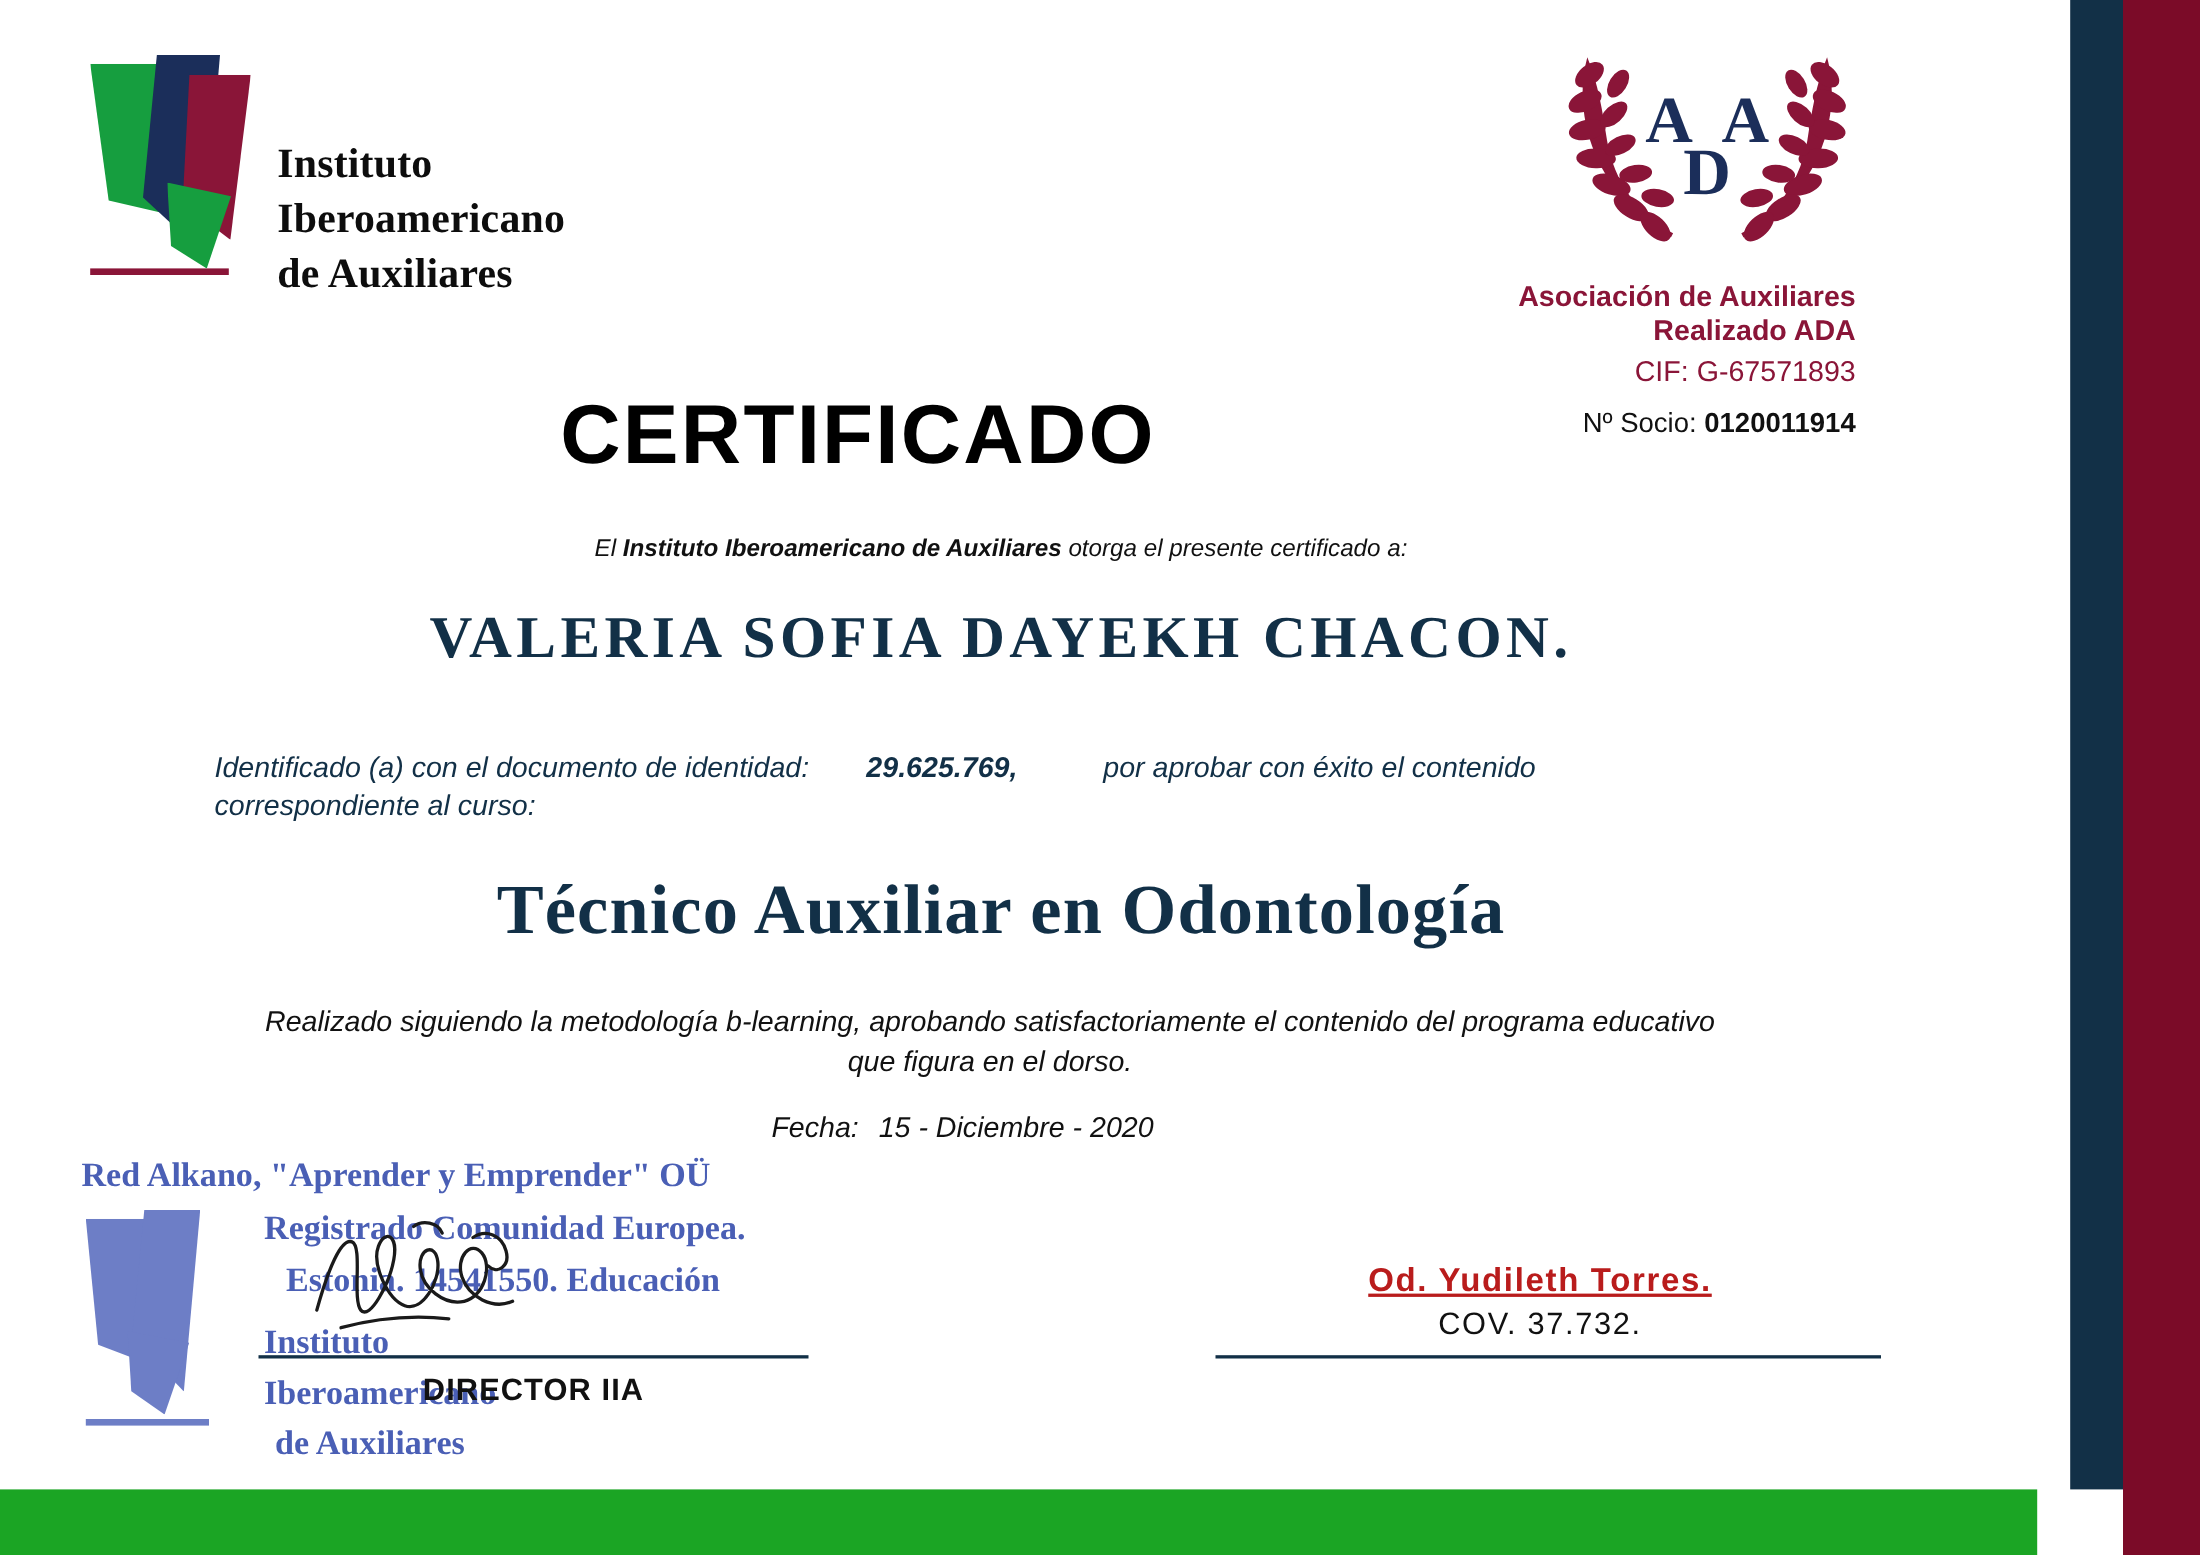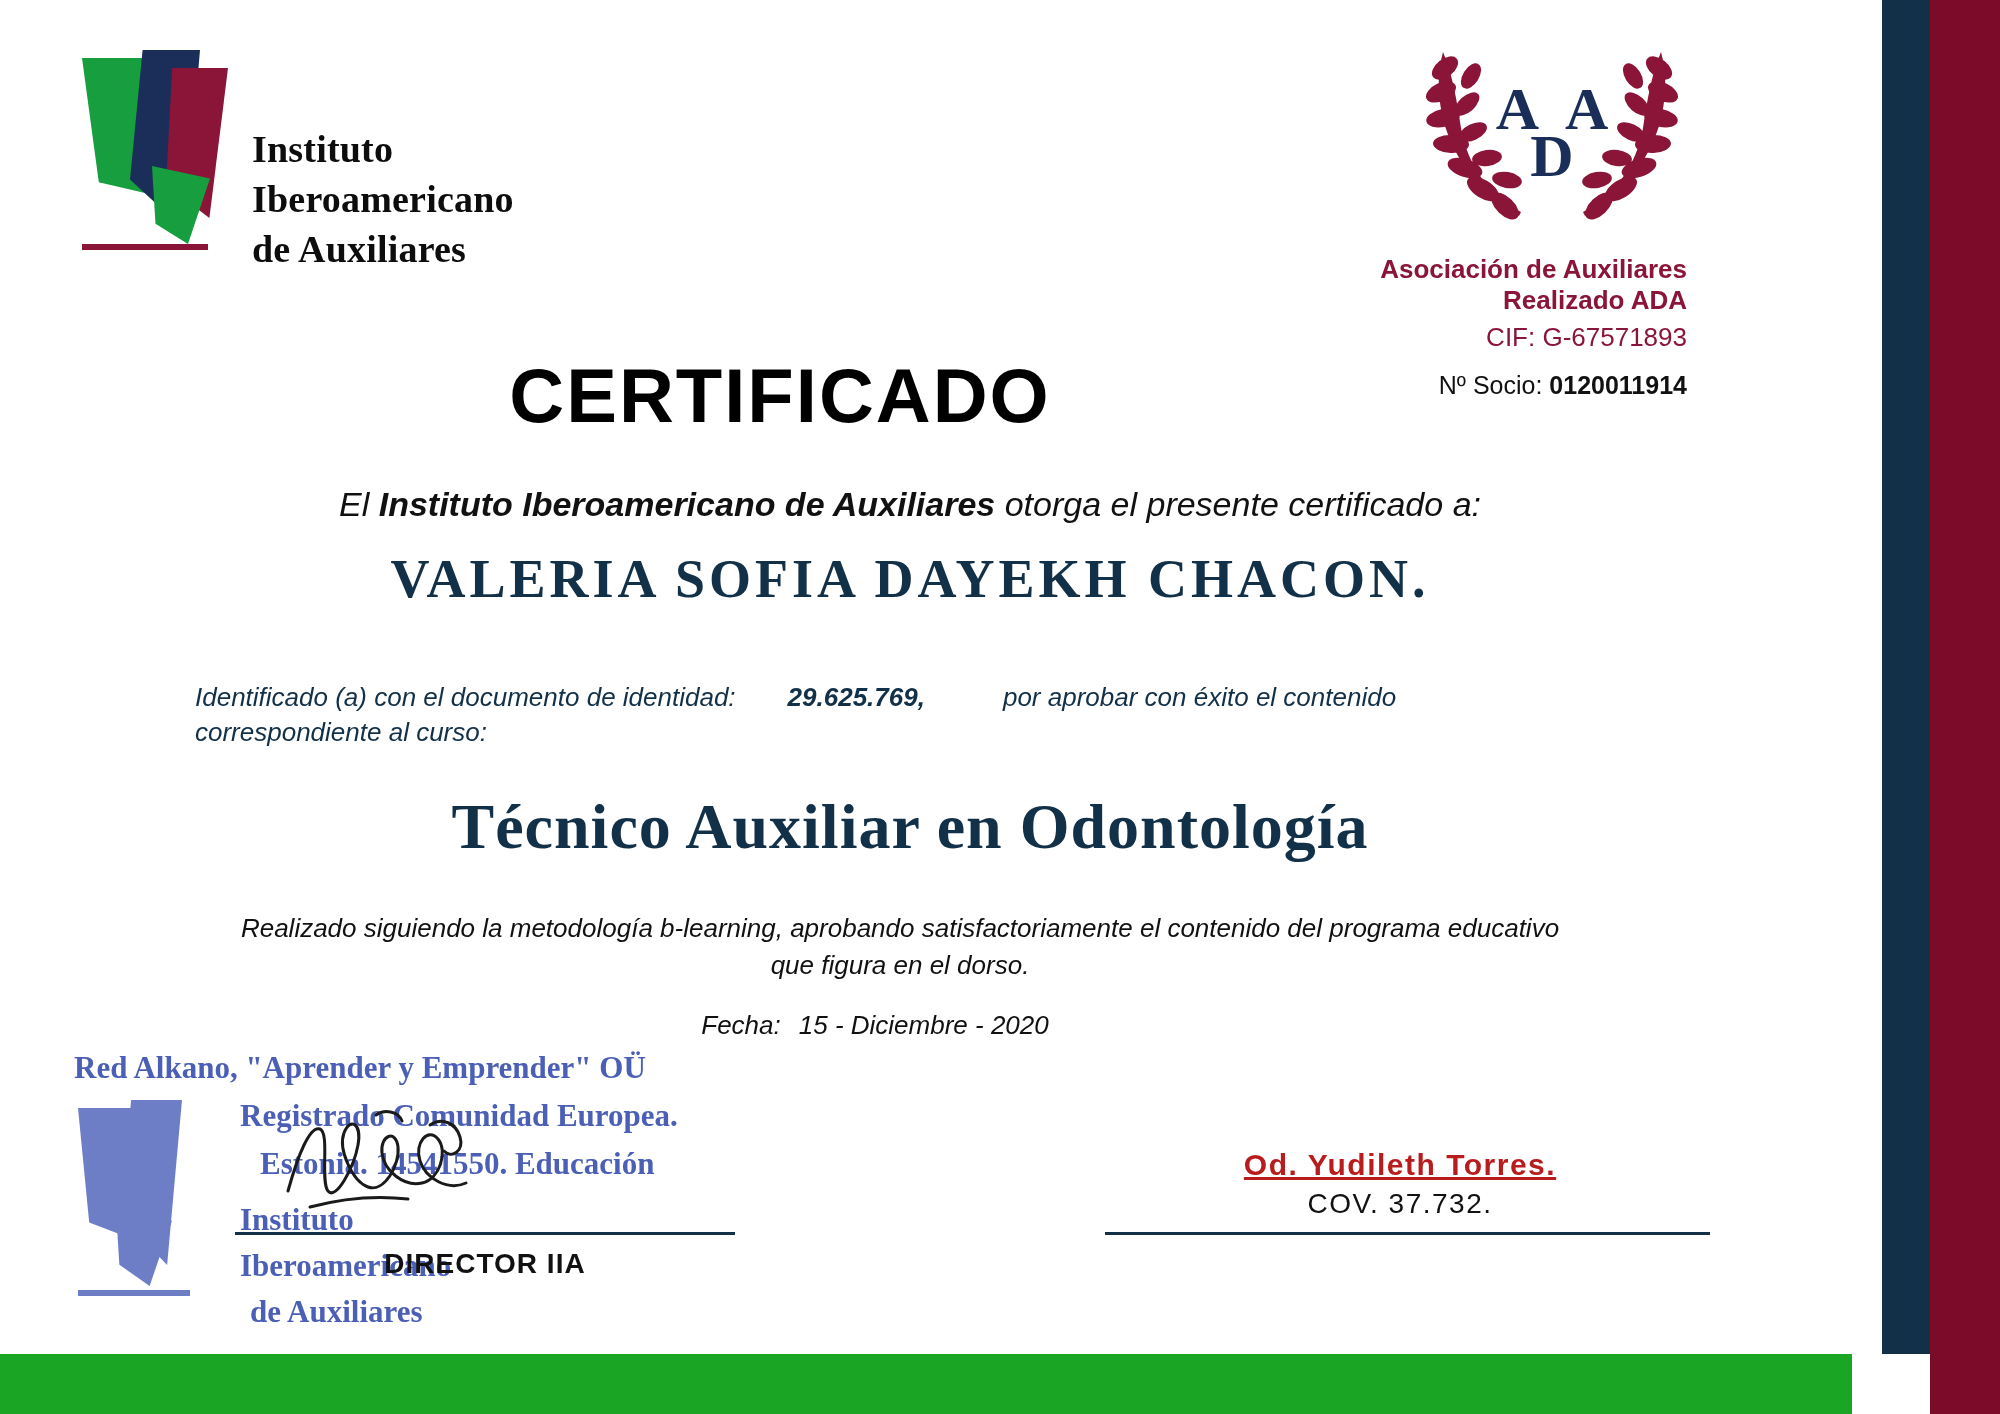--- a/index.html
+++ b/index.html
@@ -192,21 +192,21 @@
     font-weight: bold;
     letter-spacing: 2px;
     color: #000;
   }
   .cert-intro {
     position: absolute;
     left: 0;
     top: 485px;
     width: 1820px;
     text-align: center;
-    font-size: 34px;
+    font-size: 22px;
     font-style: italic;
     color: #111;
   }
   .cert-intro b { font-weight: bold; }
 
   .student-name {
     position: absolute;
     left: 0;
     top: 548px;
     width: 1820px;

